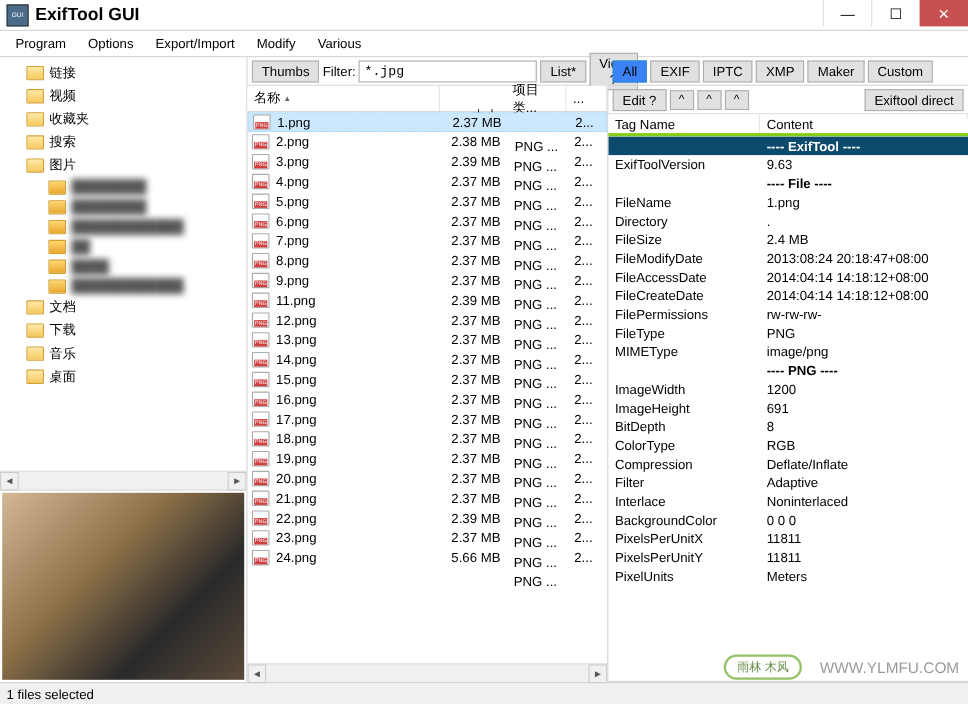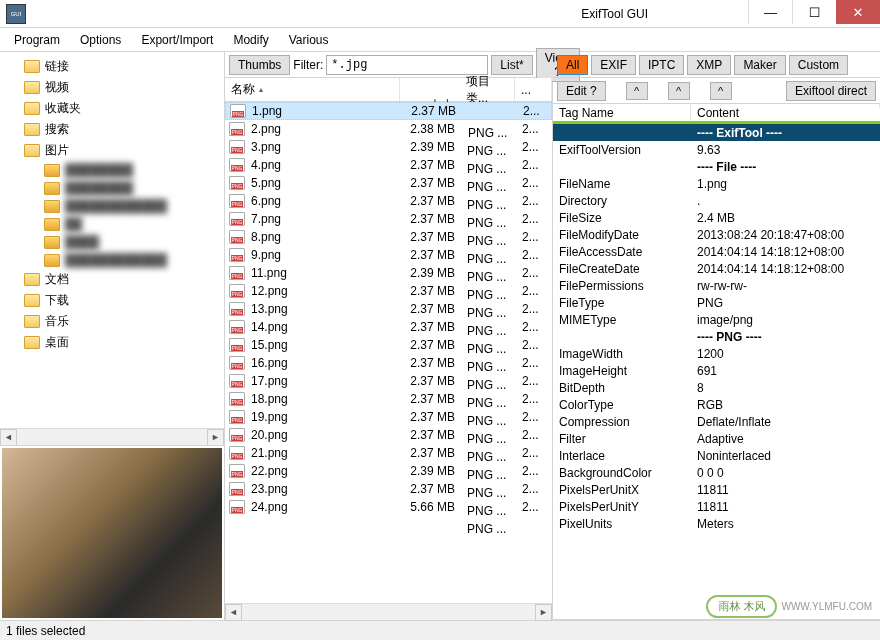--- a/index.html
+++ b/index.html
@@ -1,20 +1,20 @@
 <!DOCTYPE html>
 <html><head>
   <meta charset="utf-8">
   <style>
     * { box-sizing: border-box; margin: 0; padding: 0; }
     body { font-family: 'Segoe UI', Tahoma, sans-serif; font-size: 12px; background: #fff; width: 880px; height: 640px; overflow: hidden; position: relative; }
     
     .titlebar { height: 28px; background: #fff; display: flex; align-items: center; border-bottom: 1px solid #d4d4d4; }
     .titlebar-icon { width: 20px; height: 20px; margin: 0 6px; background: #4a6b8a; border: 1px solid #333; display: flex; align-items: center; justify-content: center; font-size: 6px; color: #fff; }
-    .titlebar-title { flex: 1; text-align: right; font-size: 12px; padding-right: 100px; }
+    .titlebar-title { flex: 1; text-align: left; font-size: 16px; padding-right: 100px; font-weight: bold; }
     .win-controls { display: flex; height: 100%; }
     .win-btn { width: 44px; height: 24px; display: flex; align-items: center; justify-content: center; font-size: 13px; cursor: pointer; }
     .win-btn.close { background: #c75050; color: #fff; }
     .win-btn.minmax { background: #fff; border-left: 1px solid #ddd; }
     
     .menubar { height: 24px; display: flex; align-items: center; padding: 0 4px; border-bottom: 1px solid #d4d4d4; }
     .menu-item { padding: 3px 10px; cursor: pointer; }
     
     .content { display: flex; height: calc(100% - 28px - 24px - 20px); }
     
@@ -49,41 +49,41 @@
     .file-row.selected { background: #cce8ff; border: 1px dotted #99d1ff; }
     .file-icon { width: 16px; height: 14px; margin: 0 4px; background: #fff; border: 1px solid #aaa; border-radius: 1px; position: relative; display: flex; align-items: flex-end; justify-content: center; }
     .file-icon::after { content: 'PNG'; font-size: 5px; background: #d04040; color: #fff; padding: 0 1px; line-height: 6px; }
     .fc-name { width: 152px; padding-left: 2px; white-space: nowrap; overflow: hidden; }
     .fc-size { width: 60px; text-align: right; padding-right: 6px; }
     .fc-type { width: 55px; padding-left: 6px; margin-top: 44px; }
     .fc-date { flex: 1; padding-left: 6px; }
     
     .right-panel { flex: 1; display: flex; flex-direction: column; }
     .rp-toolbar1 { height: 26px; display: flex; align-items: center; padding: 2px 4px; gap: 3px; border-bottom: 1px solid #d4d4d4; }
-    .rp-toolbar2 { height: 26px; display: flex; align-items: center; padding: 2px 4px; gap: 20px; border-bottom: 1px solid #d4d4d4; }
-    .tb-btn.active { background: #f97316; border-color: #2a8dd4; }
+    .rp-toolbar2 { height: 26px; display: flex; align-items: center; padding: 2px 4px; gap: 3px; border-bottom: 1px solid #d4d4d4; }
+    .tb-btn.active { background: #3b82f6; border-color: #2a8dd4; }
     .arrow-btn { width: 22px; padding: 2px 0; border: 1px solid #adadad; background: #e1e1e1; cursor: pointer; font-size: 11px; text-align: center; }
     
     .meta-header { height: 20px; display: flex; background: #fff; border-bottom: 3px solid #84cc16; }
     .mh-col { padding: 2px 6px; border-right: 1px solid #e5e5e5; }
     .mh-col.tag { width: 138px; }
     .mh-col.content { flex: 1; }
     
     .meta-list { flex: 1; overflow-y: auto; border-bottom: 1px solid #d4d4d4; }
     .meta-row { display: flex; height: 17px; align-items: center; }
     .meta-row.selected { background: #0c4a6e; color: #fff; }
     .mc-tag { width: 138px; padding-left: 6px; }
     .mc-content { flex: 1; padding-left: 6px; }
     .mc-content.bold { font-weight: bold; }
     
     .statusbar { height: 20px; border-top: 1px solid #d4d4d4; padding: 2px 6px; display: flex; align-items: center; background: #f0f0f0; }
     
     .watermark { position: absolute; bottom: 22px; right: 8px; display: flex; align-items: center; opacity: 0.85; pointer-events: none; }
     .wm-badge { background: #fff; border: 2px solid #7fb848; border-radius: 14px; padding: 2px 10px; font-size: 11px; color: #4a7a2a; display: flex; align-items: center; gap: 4px; }
-    .wm-url { font-size: 10px; color: #888; margin-left: 4px; text-align: center; }
+    .wm-url { font-size: 14px; color: #888; margin-left: 16px; text-align: center; }
     
     ::-webkit-scrollbar { width: 17px; height: 17px; }
     ::-webkit-scrollbar-track { background: #f0f0f0; }
     ::-webkit-scrollbar-thumb { background: #cdcdcd; border: 1px solid #aaa; }
     ::-webkit-scrollbar-button { background: #f0f0f0; border: 1px solid #ccc; height: 17px; width: 17px; }
   </style>
 </head>
 <body>
 
 <div class="titlebar">

